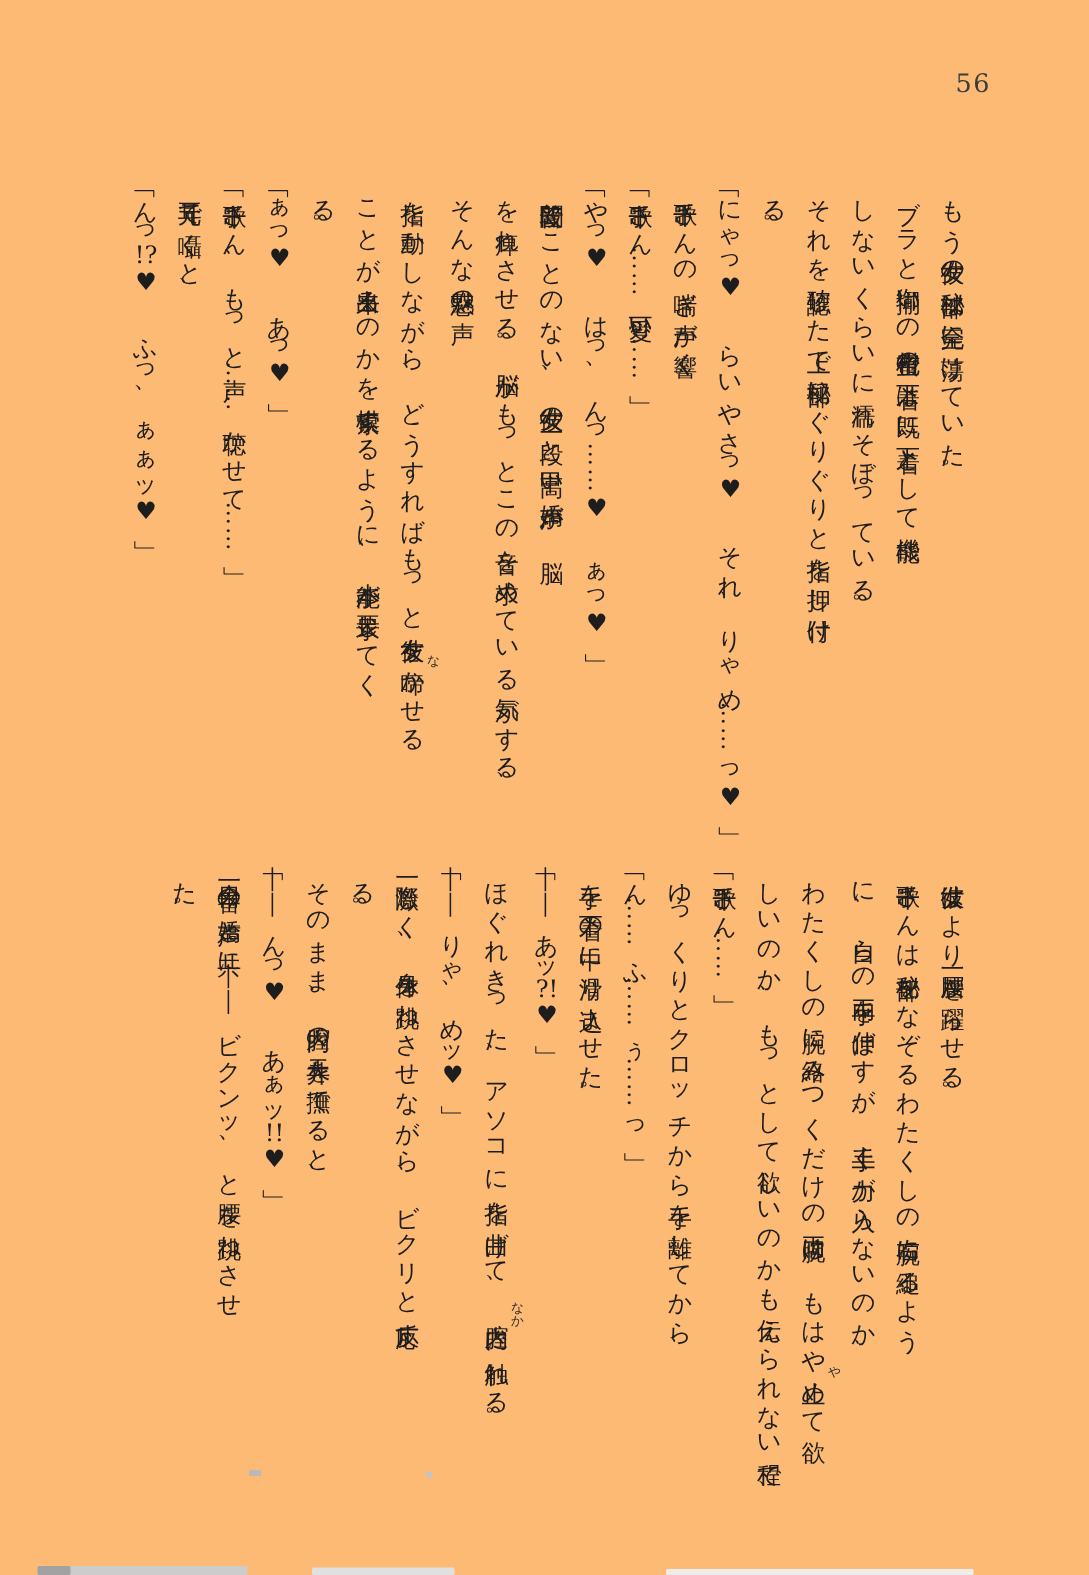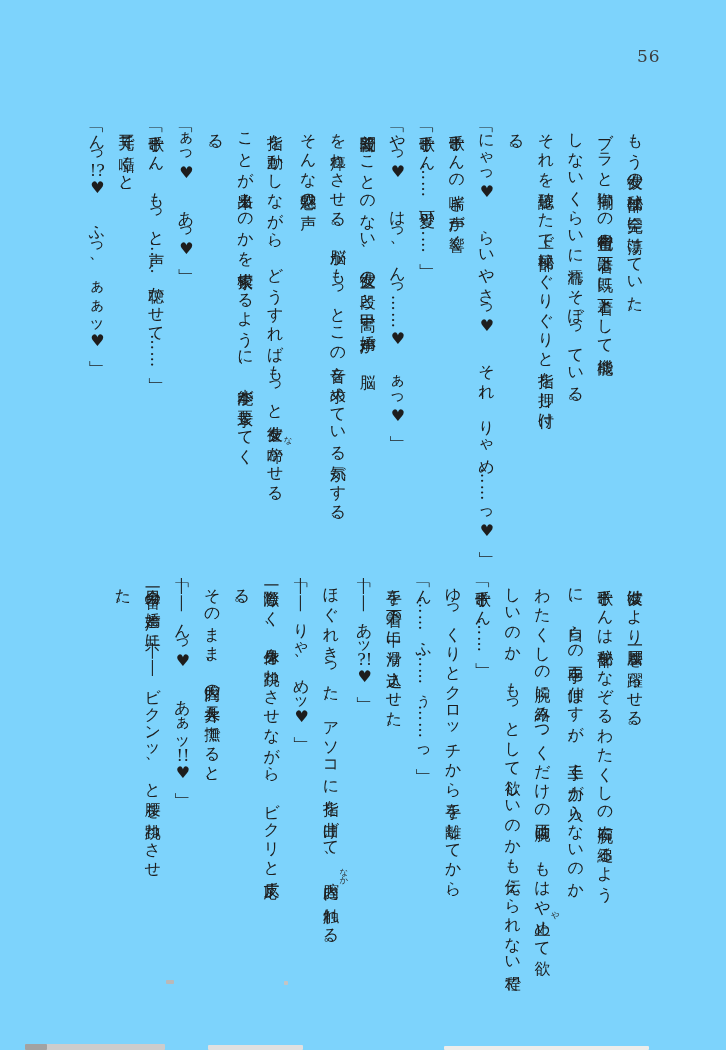--- a/index.html
+++ b/index.html
@@ -1,19 +1,19 @@
 <!DOCTYPE html>
 <html><head>
 <meta charset="utf-8">
 <style>
   html,body { margin:0; padding:0; background:#e9e9e7; }
   .page {
     position:relative;
     width:726px; height:1050px;
-    background:#7dd3fc;
+    background:#fdba74;
     overflow:hidden;
     font-family:"DejaVu Serif","Liberation Serif",serif;
     color:#1d1d1d;
   }
   .page-number {
     position:absolute; top:46px; left:637px;
     font-size:17px; letter-spacing:1px; color:#3c3c3c;
   }
   .vblock {
     position:absolute;

